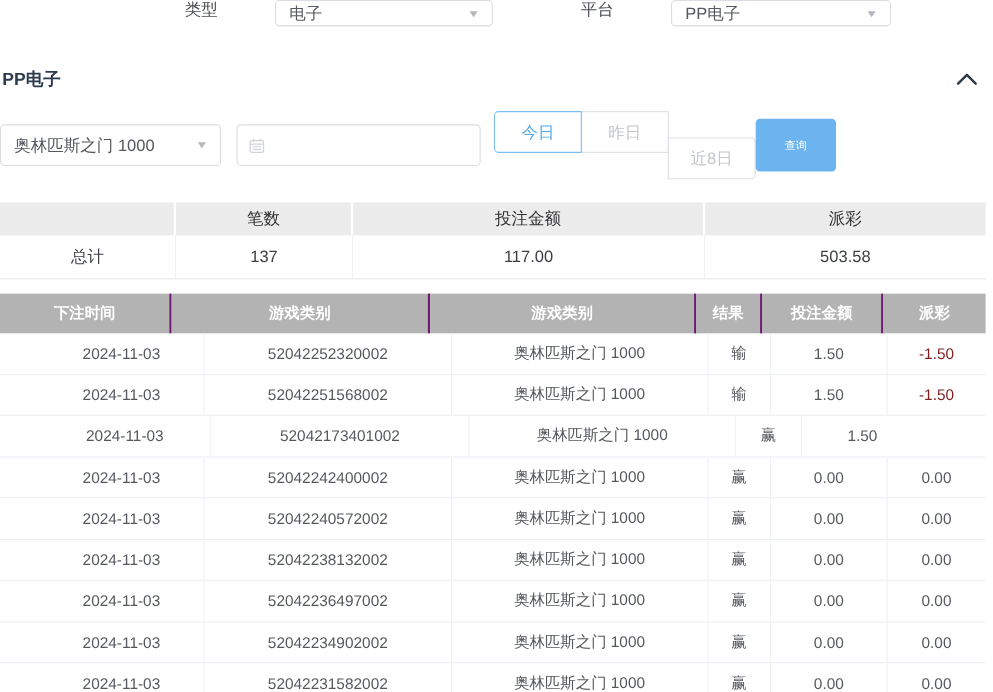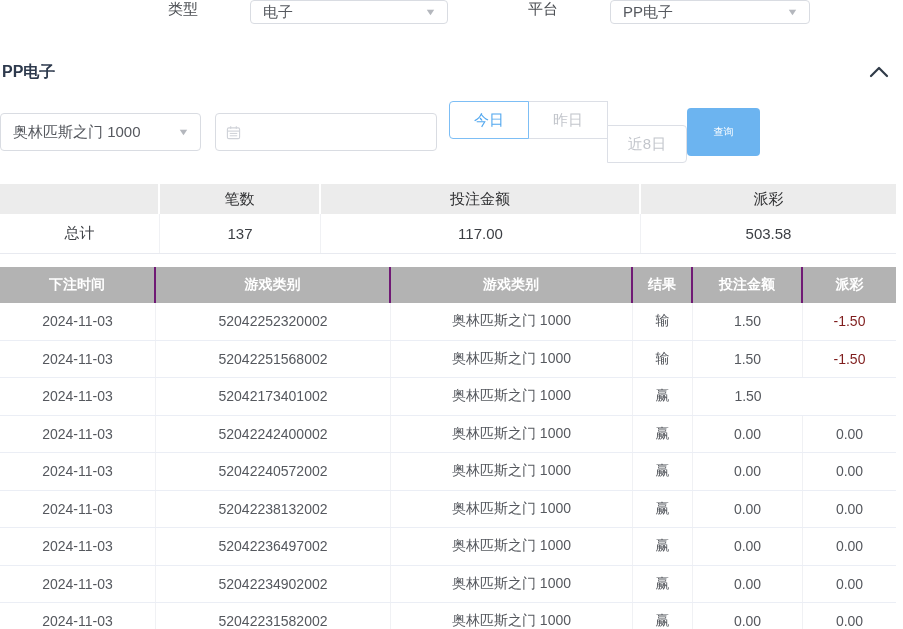--- a/index.html
+++ b/index.html
@@ -78,21 +78,21 @@
 
   
   .detail-table { margin-top: 13px; width: 896px; }
   .dt-header { display: flex; height: 36px; }
   .dt-header .cell {
     background: #b3b3b3; color: #ffffff; font-weight: bold; font-size: 14px;
     display: flex; align-items: center; justify-content: center;
     border-right: 2px solid #701a75;
   }
   .dt-header .cell:last-child { border-right: none; }
-  .dt-row { display: flex; height: 37.5px; border-bottom: 1px solid #ebeef5; }
+  .dt-row { display: flex; height: 37.5px; border-bottom: 1px solid #ebeef5; padding-left: 36px; }
   .dt-cell {
     display: flex; align-items: center; justify-content: center;
     font-size: 14px; color: #55585e; border-right: 1px solid #f0f1f4;
     white-space: nowrap;
   }
   .dt-cell:last-child { border-right: none; }
   .dt-cell.neg { color: #7f1d1d; }
   .c0 { width: 156px; } .c1 { width: 235px; } .c2 { width: 242px; }
   .c3 { width: 60px; }  .c4 { width: 110px; } .c5 { width: 93px; }
 </style>

